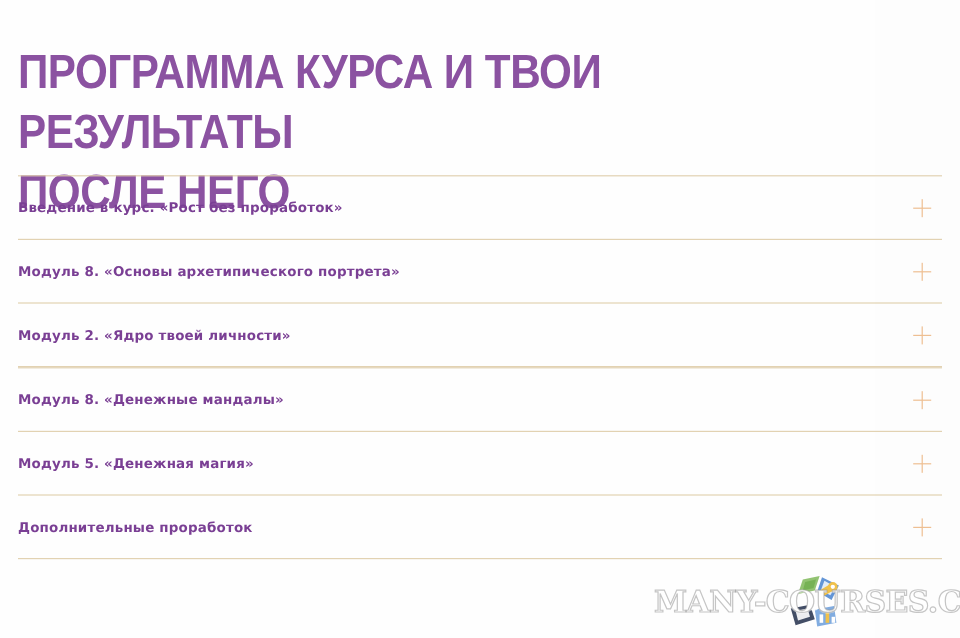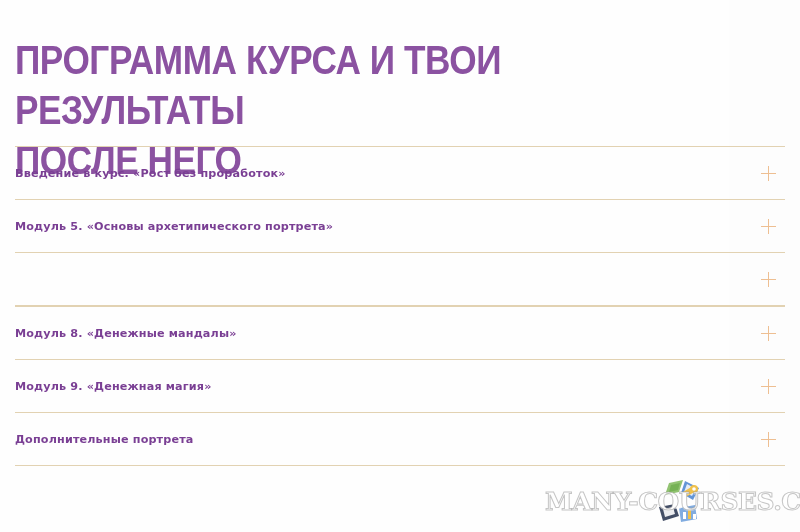--- a/index.html
+++ b/index.html
@@ -142,53 +142,54 @@
   <div class="divider"></div>
       <div class="acc-item">
         <span class="acc-label">Введение в курс. «Рост без проработок»</span>
         <span class="acc-plus">
           <span class="h"></span>
           <span class="v"></span>
         </span>
       </div>
       <div class="divider"></div>
       <div class="acc-item">
-        <span class="acc-label">Модуль 5. «Основы архетипического портрета»</span>
-        <span class="acc-plus">
-          <span class="h"></span>
-          <span class="v"></span>
-        </span>
-      </div>
-      <div class="divider"></div>
-      <div class="acc-item">
+        <span class="acc-label">Модуль 8. «Основы архетипического портрета»</span>
+        <span class="acc-plus">
+          <span class="h"></span>
+          <span class="v"></span>
+        </span>
+      </div>
+      <div class="divider"></div>
+      <div class="acc-item">
+        <span class="acc-label">Модуль 2. «Ядро твоей личности»</span>
         <span class="acc-plus">
           <span class="h"></span>
           <span class="v"></span>
         </span>
       </div>
       <div class="divider"></div>
       <div class="divider"></div>
       <div class="acc-item">
         <span class="acc-label">Модуль 8. «Денежные мандалы»</span>
         <span class="acc-plus">
           <span class="h"></span>
           <span class="v"></span>
         </span>
       </div>
       <div class="divider"></div>
       <div class="acc-item">
-        <span class="acc-label">Модуль 9. «Денежная магия»</span>
-        <span class="acc-plus">
-          <span class="h"></span>
-          <span class="v"></span>
-        </span>
-      </div>
-      <div class="divider"></div>
-      <div class="acc-item">
-        <span class="acc-label">Дополнительные портрета</span>
+        <span class="acc-label">Модуль 5. «Денежная магия»</span>
+        <span class="acc-plus">
+          <span class="h"></span>
+          <span class="v"></span>
+        </span>
+      </div>
+      <div class="divider"></div>
+      <div class="acc-item">
+        <span class="acc-label">Дополнительные проработок</span>
         <span class="acc-plus">
           <span class="h"></span>
           <span class="v"></span>
         </span>
       </div>
       <div class="divider"></div>
     </div>
 
   <div class="watermark">
     <div class="wm-logo">

